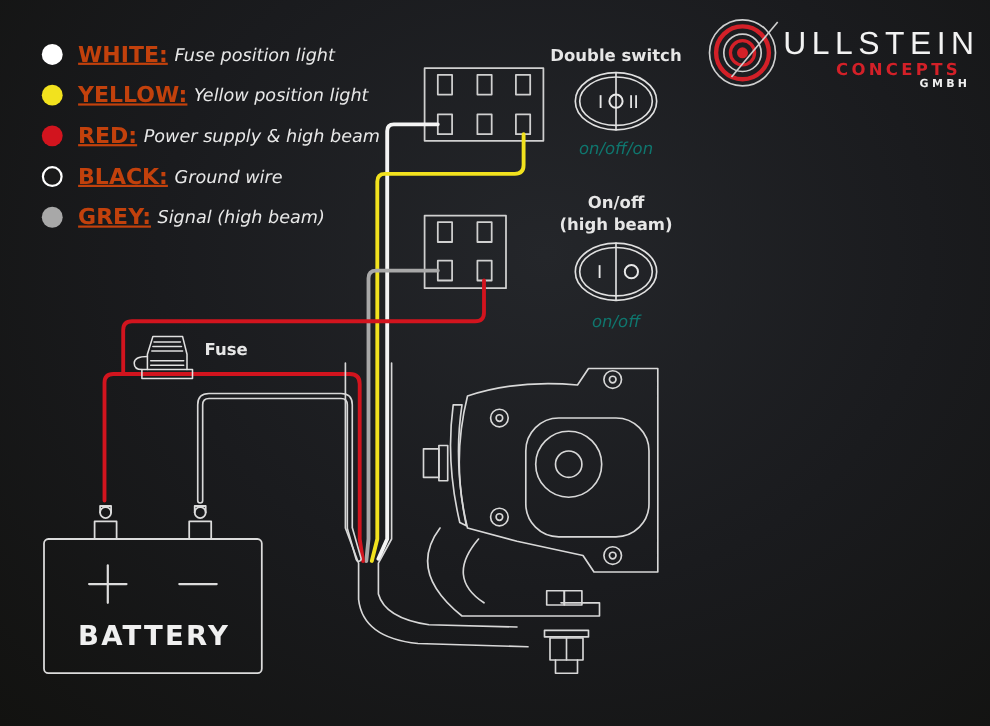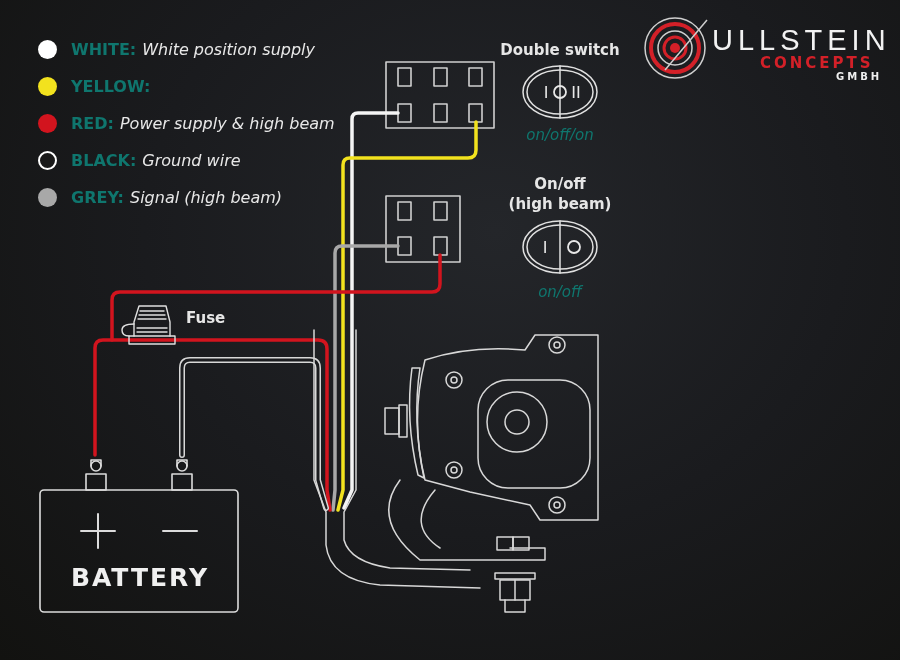--- a/index.html
+++ b/index.html
@@ -2,21 +2,21 @@
 <html><head>
 <meta charset="utf-8">
 <style>
   html, body { margin:0; padding:0; }
   body { width:900px; height:660px; overflow:hidden;
     background: radial-gradient(ellipse at 55% 35%, #24262a 0%, #1a1b1e 50%, #121210 100%);
     font-family: "DejaVu Sans", sans-serif; position:relative; color:#fff; }
   .legend { position:absolute; left:38px; top:37px; }
   .legend-item { position:absolute; left:0; height:24px; display:flex; align-items:center; white-space:nowrap; }
   .dot { width:19px; height:19px; border-radius:50%; margin-right:14px; box-sizing:border-box; }
-  .lkey { font-weight:bold; font-size:16px; color:#0f766e; margin-right:6px; }
+  .lkey { font-weight:bold; font-size:20px; color:#c2410c; margin-right:6px;text-decoration:underline; }
   .ldesc { font-style:italic; font-size:16px; color:#e8e8e8; }
   .logo { position:absolute; left:640px; top:14px; width:250px; height:70px; }
   .logo-t1 { position:absolute; left:72px; top:10px; font-family:Liberation Sans, sans-serif; font-size:29px; letter-spacing:5px; color:#f2f2f2; font-weight:normal; }
   .logo-t2 { position:absolute; left:120px; top:40px; font-size:15px; letter-spacing:3px; color:#d32028; font-weight:bold; }
   .logo-t3 { position:absolute; left:196px; top:57px; font-size:10px; letter-spacing:3px; color:#eee; font-weight:bold; }
   .lbl { position:absolute; font-weight:bold; color:#e6e6e6; text-align:center; font-size:15px; }
   .sub { position:absolute; font-style:italic; color:#0f766e; font-size:15px; text-align:center; }
   svg#dia { position:absolute; left:0; top:0; }
   .battery-label { position:absolute; left:40px; top:563px; width:200px; text-align:center; font-weight:bold; font-size:25px; letter-spacing:2px; color:#f0f0f0; }
 </style>
@@ -130,25 +130,26 @@
     <circle r="11" stroke="#d32028" stroke-width="3"></circle>
     <circle r="5" fill="#d32028"></circle>
     <line x1="-10" y1="22" x2="32" y2="-28" stroke="#cfcfcf" stroke-width="1.5"></line>
   </g>
 </svg>
 
 <div class="legend">
   <div class="legend-item" style="top:0">
     <span class="dot" style="background:#fff"></span>
     <span class="lkey">WHITE:</span>
-    <span class="ldesc">White position supply</span>
+    <span class="ldesc">Fuse position light</span>
   </div>
   <div class="legend-item" style="top:37px">
     <span class="dot" style="background:#f2e21e"></span>
     <span class="lkey">YELLOW:</span>
+    <span class="ldesc">Yellow position light</span>
   </div>
   <div class="legend-item" style="top:74px">
     <span class="dot" style="background:#d2141e"></span>
     <span class="lkey">RED:</span>
     <span class="ldesc">Power supply &amp; high beam</span>
   </div>
   <div class="legend-item" style="top:111px">
     <span class="dot" style="background:#1a1a1a;border:2px solid #fff"></span>
     <span class="lkey">BLACK:</span>
     <span class="ldesc">Ground wire</span>

